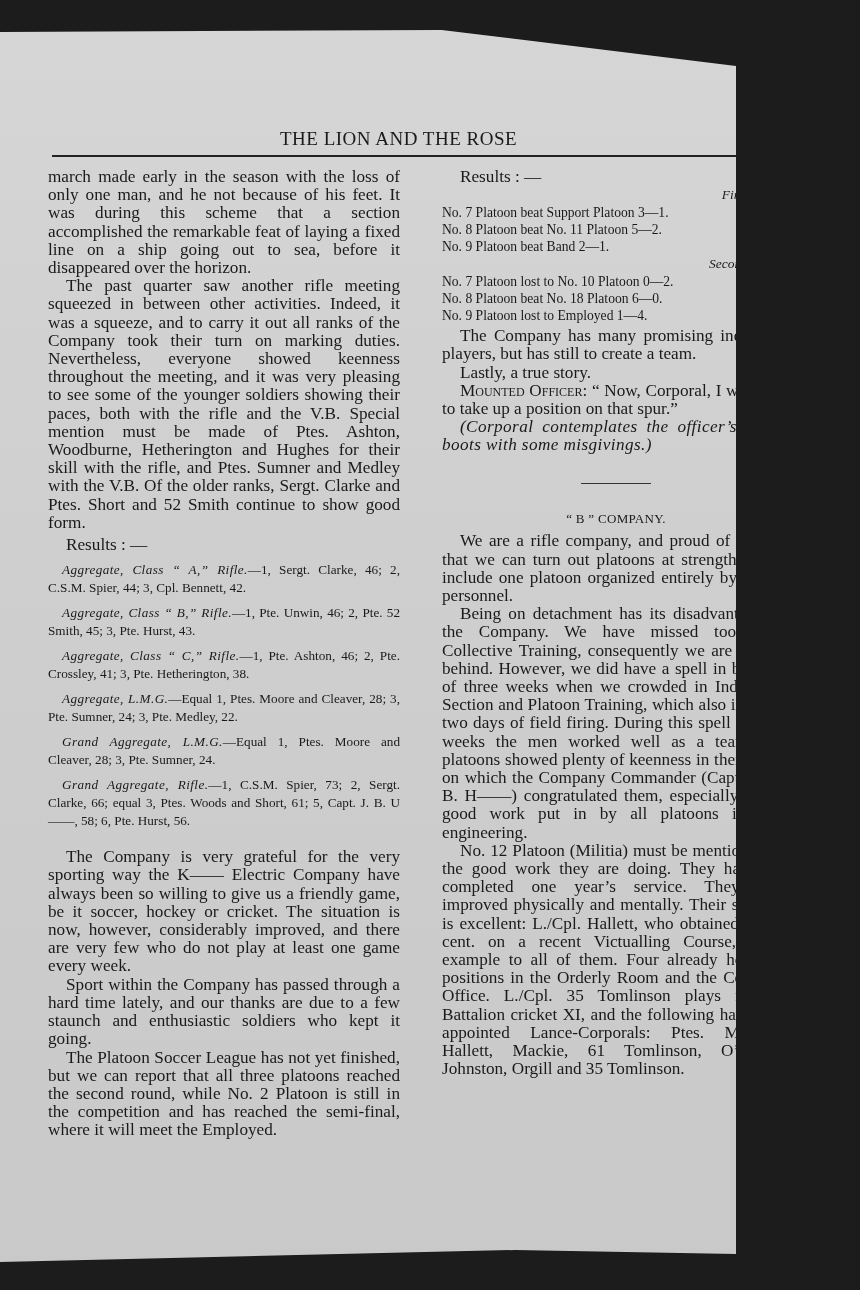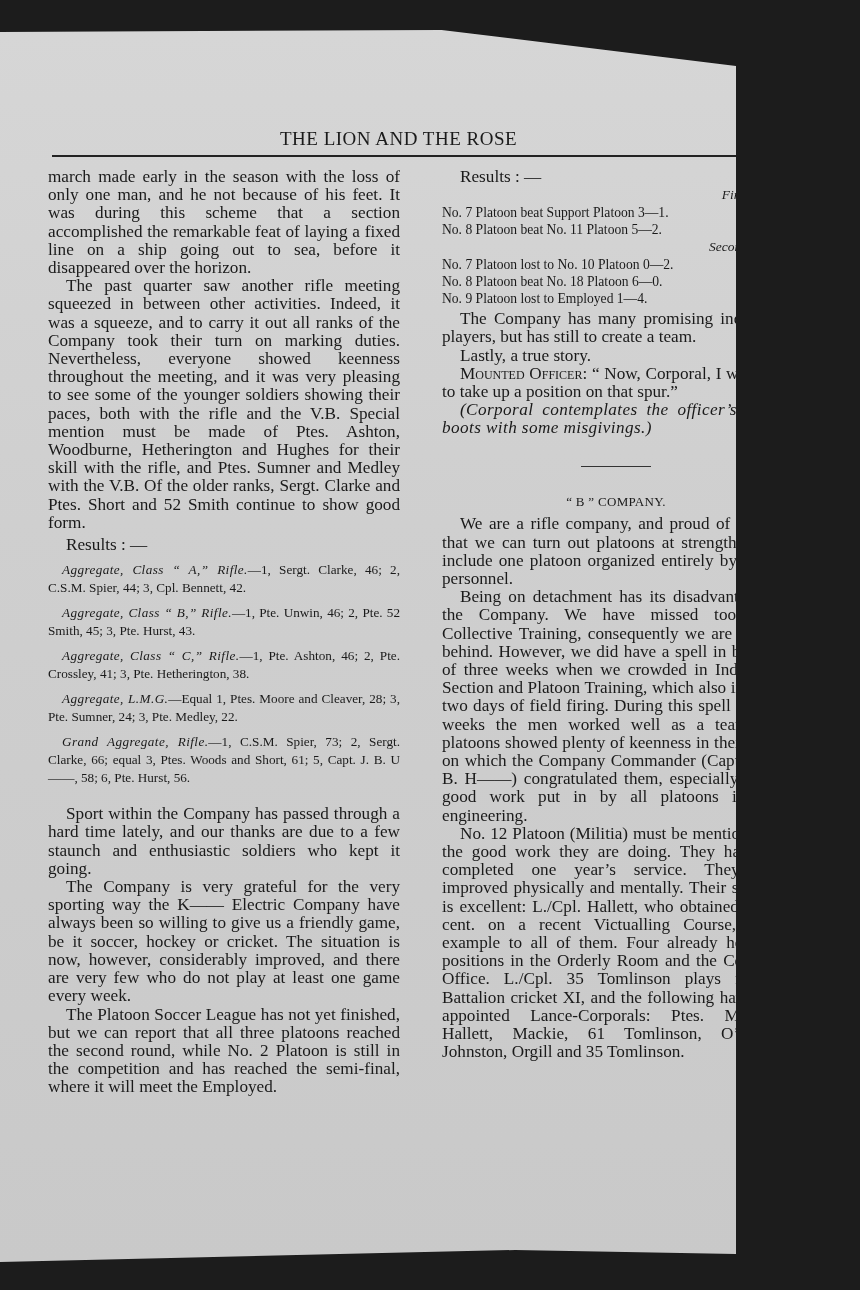--- a/index.html
+++ b/index.html
@@ -61,34 +61,36 @@
 
   <div class="col col-left">
     <p>march made early in the season with the loss of only one man, and he not because of his feet. It was during this scheme that a section accomplished the remarkable feat of laying a fixed line on a ship going out to sea, before it disappeared over the horizon.</p>
     <p class="indent">The past quarter saw another rifle meeting squeezed in between other activities. Indeed, it was a squeeze, and to carry it out all ranks of the Company took their turn on marking duties. Nevertheless, everyone showed keenness throughout the meeting, and it was very pleasing to see some of the younger soldiers showing their paces, both with the rifle and the V.B. Special mention must be made of Ptes. Ashton, Woodburne, Hetherington and Hughes for their skill with the rifle, and Ptes. Sumner and Medley with the V.B. Of the older ranks, Sergt. Clarke and Ptes. Short and 52 Smith continue to show good form.</p>
     <p class="results-label">Results : —</p>
     <div class="small">
       <p class="res-entry"><span class="it">Aggregate, Class “ A,” Rifle.</span><span>—1, Sergt. Clarke, 46; 2, C.S.M. Spier, 44; 3, Cpl. Bennett, 42.</span></p>
       <p class="res-entry"><span class="it">Aggregate, Class “ B,” Rifle.</span><span>—1, Pte. Unwin, 46; 2, Pte. 52 Smith, 45; 3, Pte. Hurst, 43.</span></p>
       <p class="res-entry"><span class="it">Aggregate, Class “ C,” Rifle.</span><span>—1, Pte. Ashton, 46; 2, Pte. Crossley, 41; 3, Pte. Hetherington, 38.</span></p>
       <p class="res-entry"><span class="it">Aggregate, L.M.G.</span><span>—Equal 1, Ptes. Moore and Cleaver, 28; 3, Pte. Sumner, 24; 3, Pte. Medley, 22.</span></p>
+      <p class="res-entry"><span class="it">Grand Aggregate, L.M.G.</span><span>—Equal 1, Ptes. Moore and Cleaver, 28; 3, Pte. Sumner, 24.</span></p>
       <p class="res-entry"><span class="it">Grand Aggregate, Rifle.</span><span>—1, C.S.M. Spier, 73; 2, Sergt. Clarke, 66; equal 3, Ptes. Woods and Short, 61; 5, Capt. J. B. U——, 58; 6, Pte. Hurst, 56.</span></p>
     </div>
     <div class="gap"></div>
+    <p class="indent">The Company is very grateful for the very sporting way the K—— Electric Company have always been so willing to give us a friendly game, be it soccer, hockey or cricket. The situation is now, however, considerably improved, and there are very few who do not play at least one game every week.</p>
     <p class="indent">Sport within the Company has passed through a hard time lately, and our thanks are due to a few staunch and enthusiastic soldiers who kept it going.</p>
-    <p class="indent">The Company is very grateful for the very sporting way the K—— Electric Company have always been so willing to give us a friendly game, be it soccer, hockey or cricket. The situation is now, however, considerably improved, and there are very few who do not play at least one game every week.</p>
     <p class="indent">The Platoon Soccer League has not yet finished, but we can report that all three platoons reached the second round, while No. 2 Platoon is still in the competition and has reached the semi-final, where it will meet the Employed.</p>
   </div>
 
   <div class="col col-right">
     <p class="results-label" style="margin-top:0">Results : —</p>
     <div>
       <p class="round-title">First Round.</p>
       <p class="match">No. 7 Platoon beat Support Platoon 3—1.</p>
       <p class="match">No. 8 Platoon beat No. 11 Platoon 5—2.</p>
+      <p class="match">No. 9 Platoon beat Band 2—1.</p>
       <p class="round-title">Second Round.</p>
       <p class="match">No. 7 Platoon lost to No. 10 Platoon 0—2.</p>
       <p class="match">No. 8 Platoon beat No. 18 Platoon 6—0.</p>
       <p class="match">No. 9 Platoon lost to Employed 1—4.</p>
     </div>
     <p class="indent" style="margin-top:3px">The Company has many promising individual players, but has still to create a team.</p>
     <p class="indent">Lastly, a true story.</p>
     <p class="indent"><span class="sc">Mounted Officer</span><span>: “ Now, Corporal, I want you to take up a position on that spur.”</span></p>
     <p class="indent it">(Corporal contemplates the officer’s riding boots with some misgivings.)</p>
     <div class="divider"></div>

